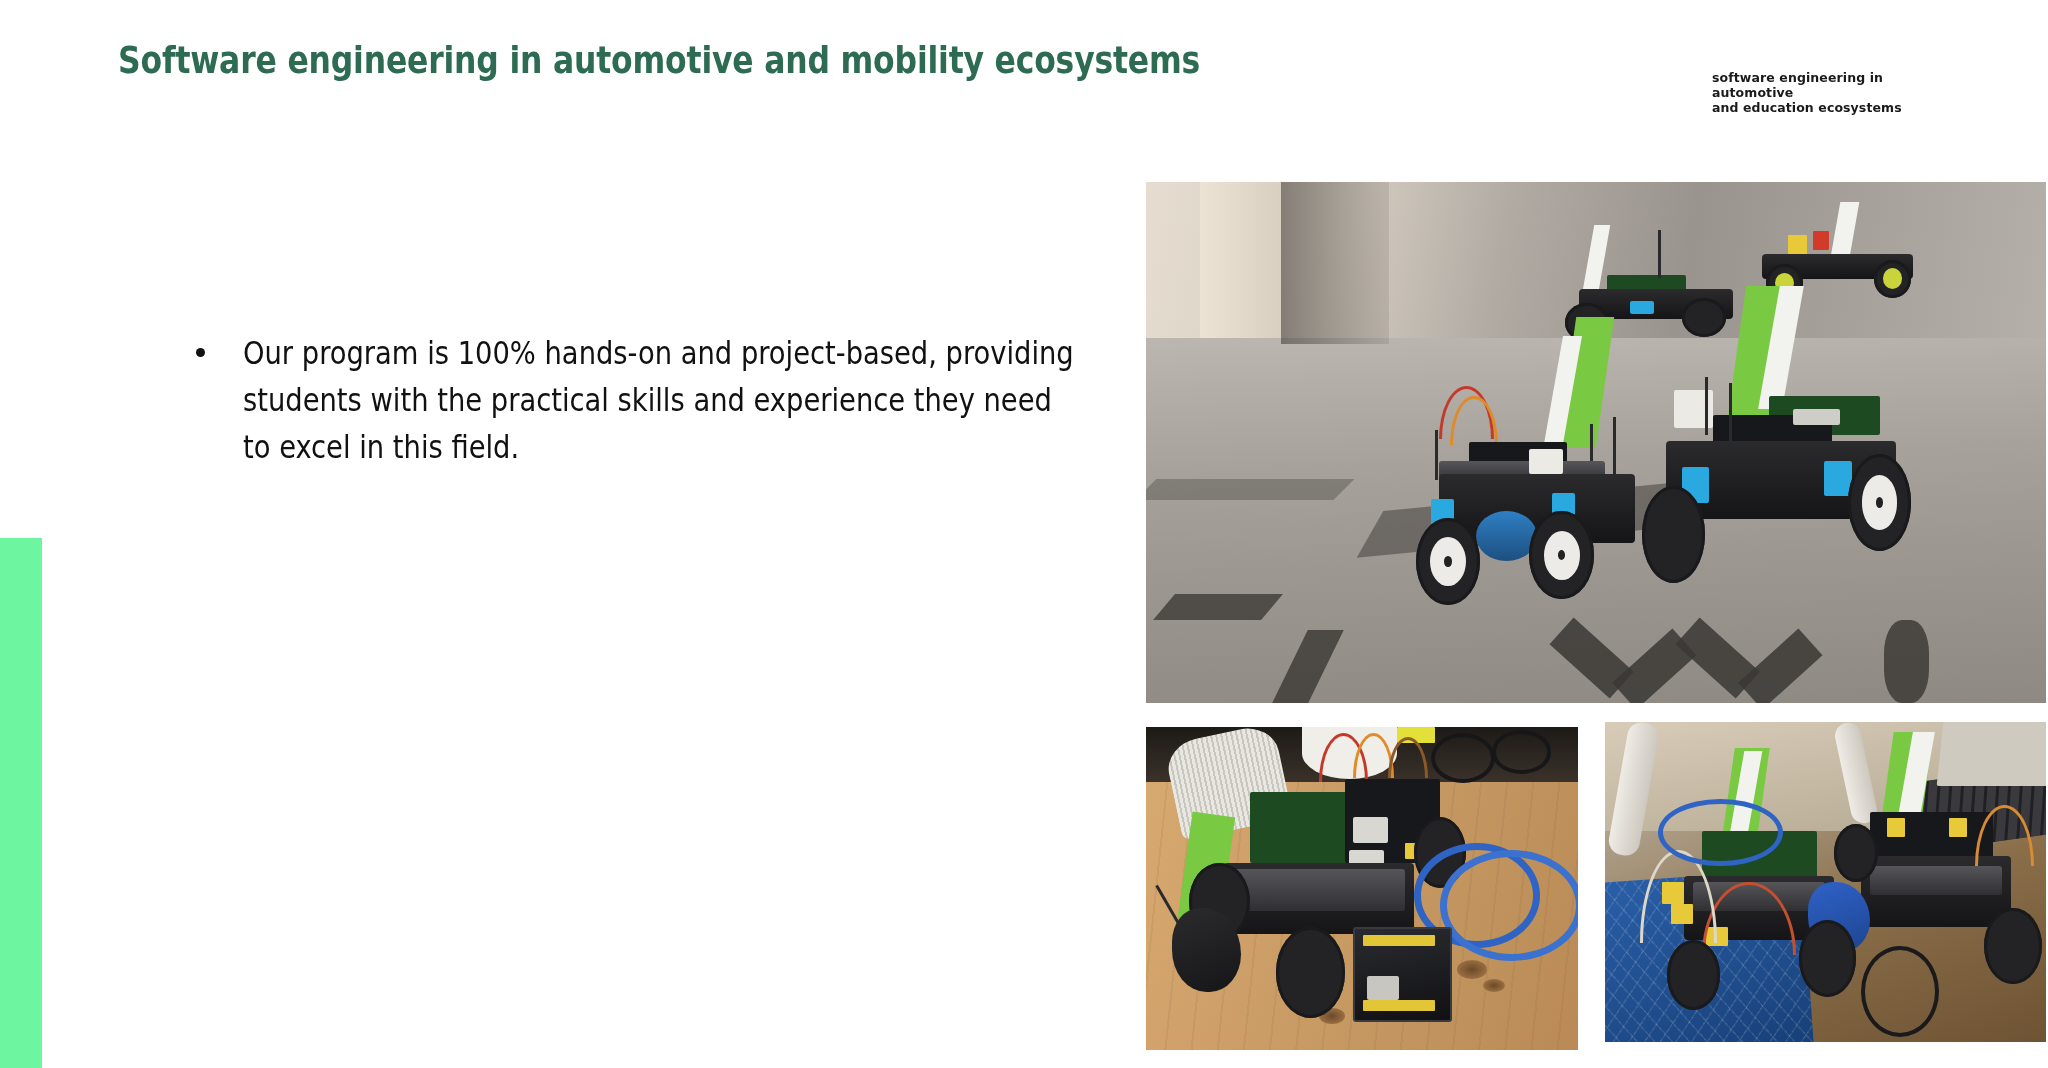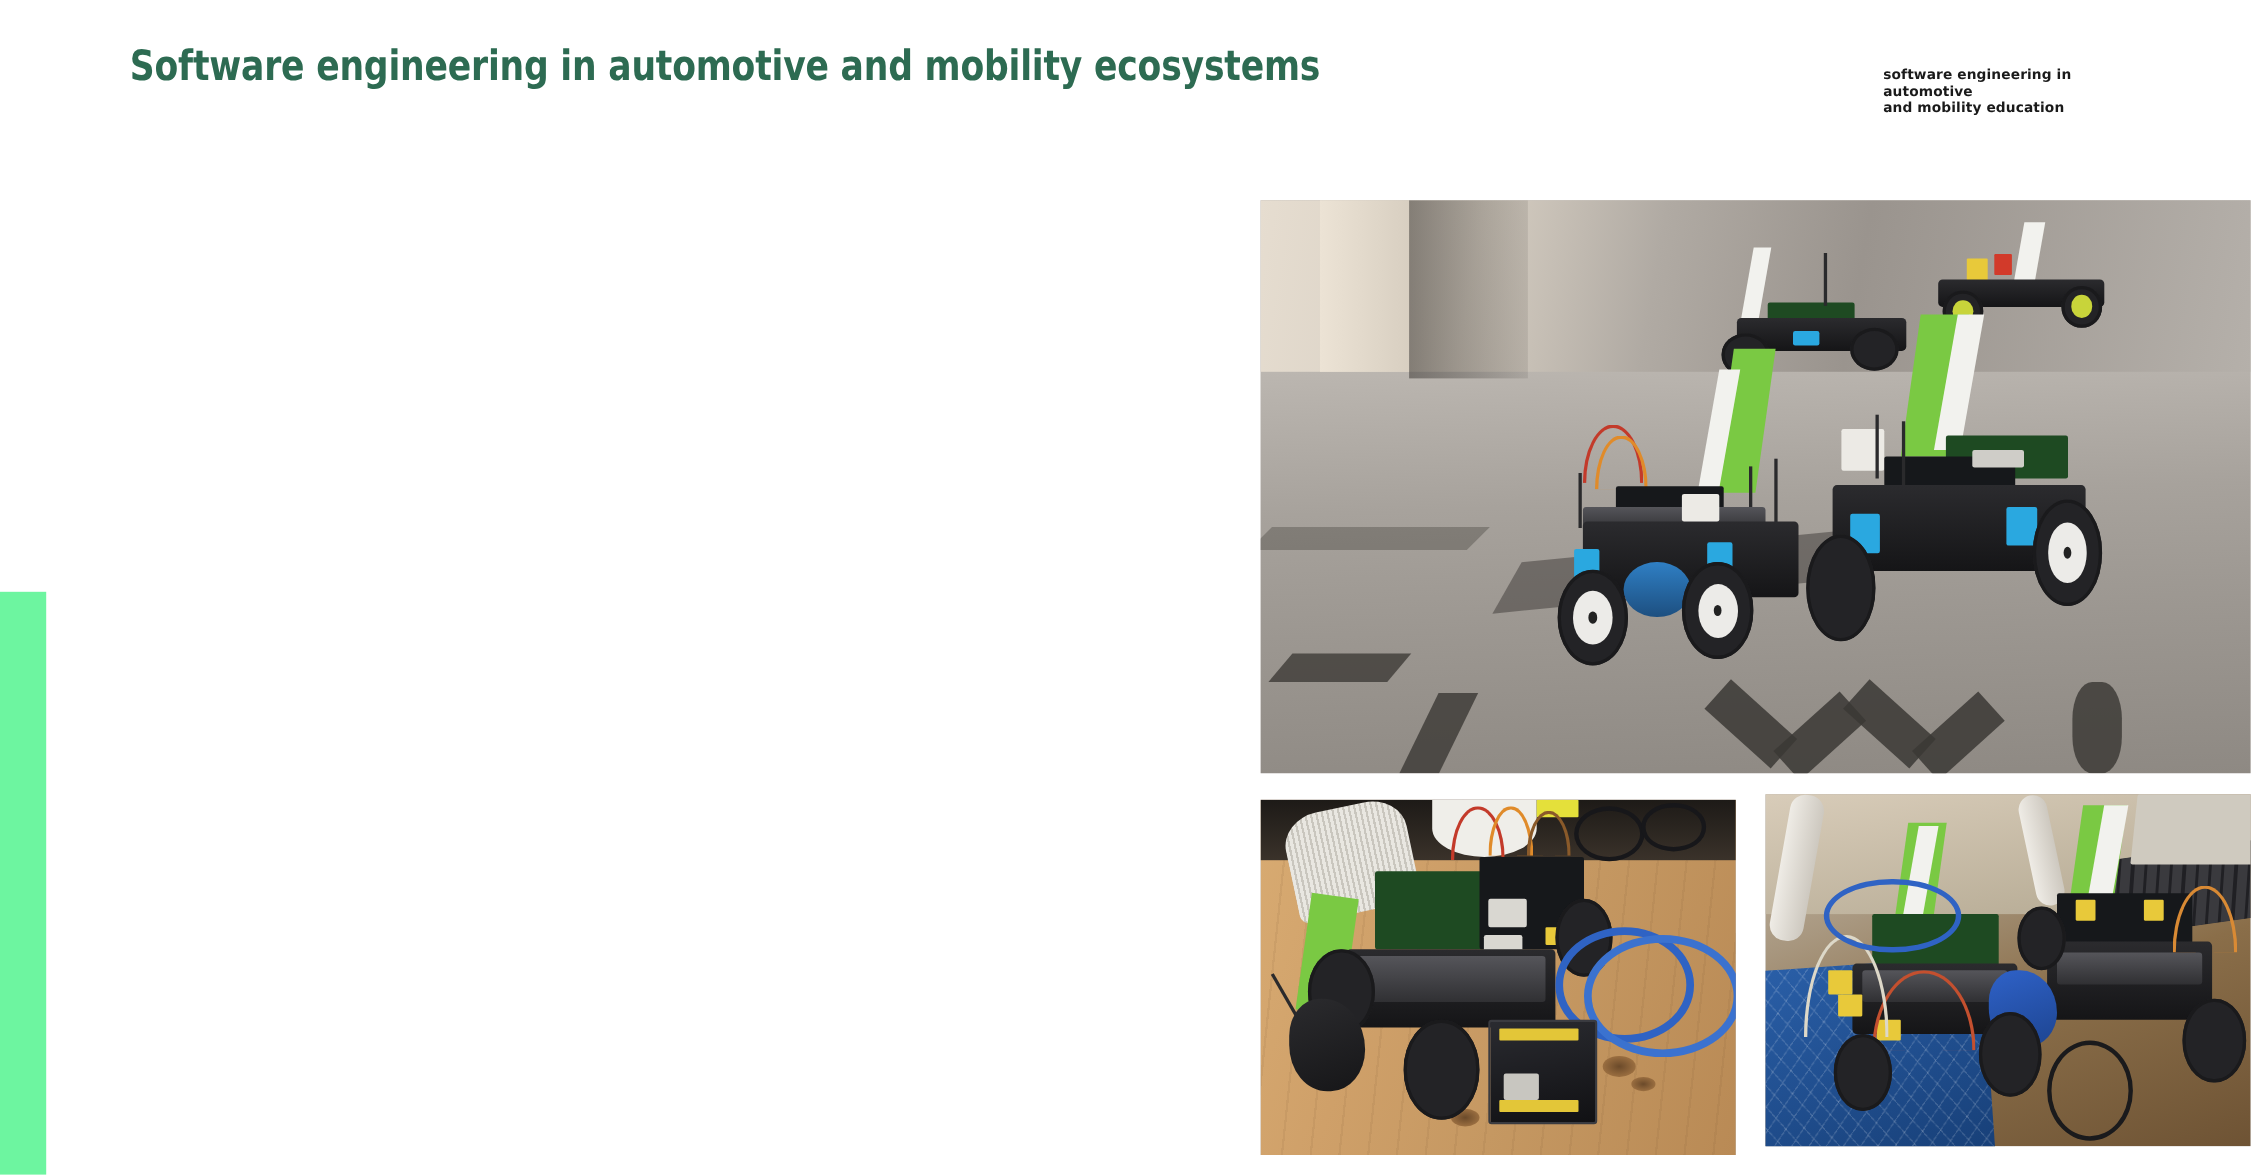--- a/index.html
+++ b/index.html
@@ -72,21 +72,21 @@
     top:1px;
   }
   .logo-sep::after{
     content:"";
     position:absolute;
     left:0;top:11px;
     width:5px;height:5px;
     background:#ffffff;
   }
   .logo-tagline{
-    margin-top:14px;
+    margin-top:24px;
     font-family:"DejaVu Sans","Liberation Sans",sans-serif;
     font-size:12.5px;
     line-height:15px;
     font-weight:600;
     letter-spacing:0.1px;
     color:#1a1a1a;
     max-width:224px;
   }
 
   
@@ -326,27 +326,31 @@
 
 <div class="accent-bar"></div>
 
 <div class="header">
   <div class="slide-title">Software engineering in automotive and mobility ecosystems</div>
 </div>
 
 <div class="logo">
   <div class="logo-tagline">
     <div>software engineering in automotive</div>
-    <div>and mobility education</div>
+    <div>and education ecosystems</div>
   </div>
 </div>
 
 <div class="bullets">
 
 
+  <div class="bullet-row">
+    <span class="bullet-dot"></span>
+    <div class="bullet-text">Our program is 100% hands-on and project-based, providing students with the practical skills and experience they need to excel in this field.</div>
+  </div>
 
 
 </div>
 
 <div class="photo photo-top">
   <div class="scene">
     <div class="floor-top"></div>
     <div class="wall-top"></div>
     <div class="pillar"></div>
     <div class="pillar-shadow"></div>

